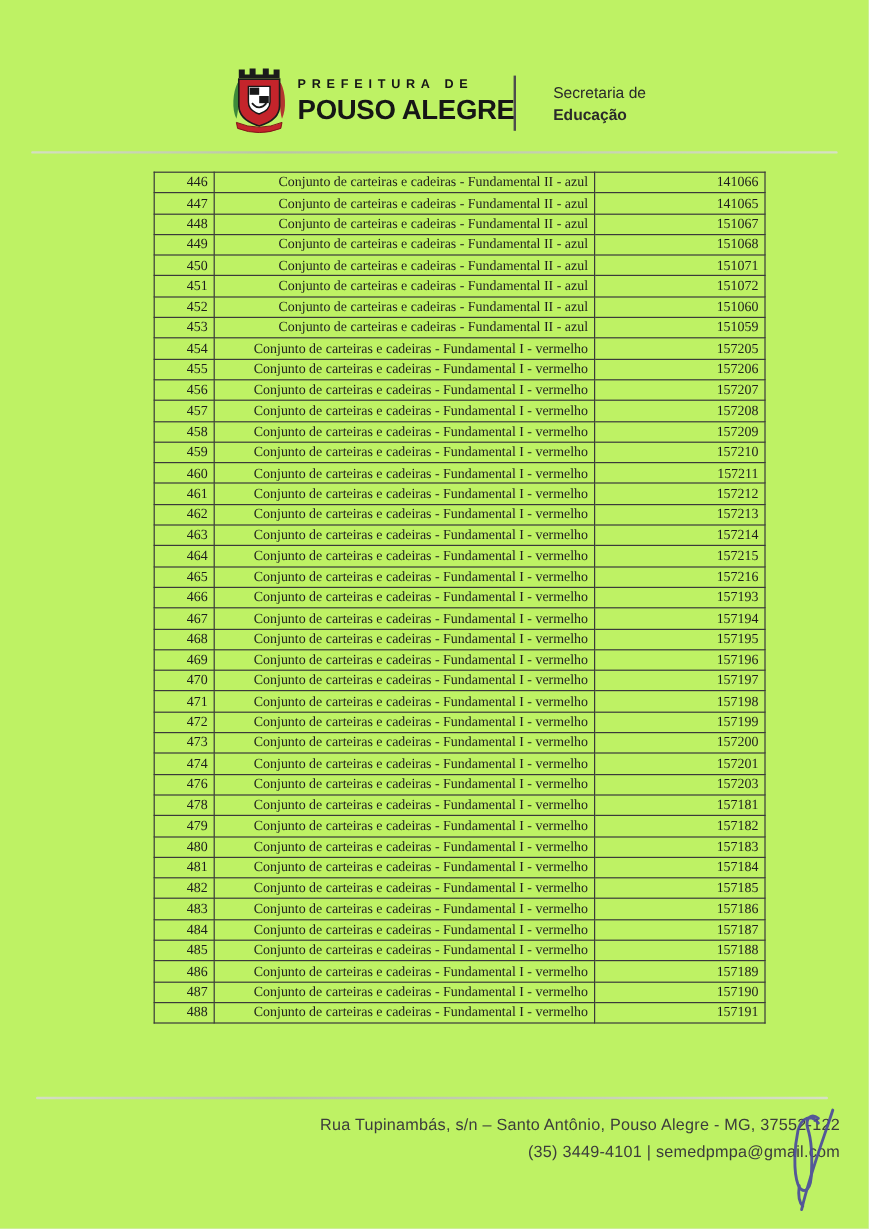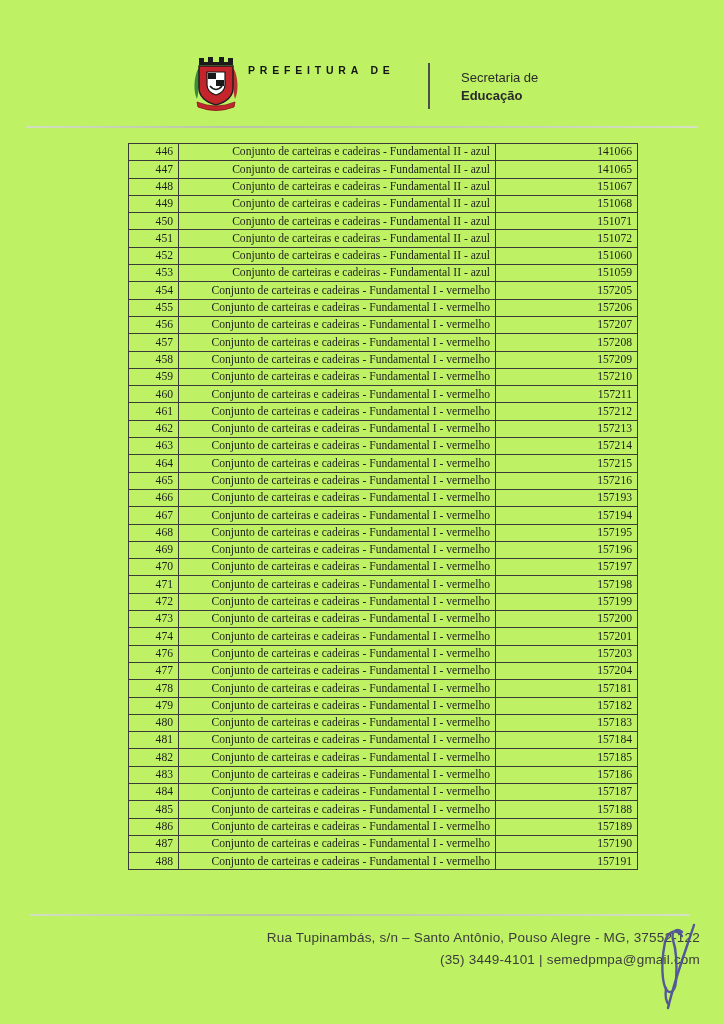--- a/index.html
+++ b/index.html
@@ -62,20 +62,21 @@
     <path d="M14 17 H32 V30 Q32 37 23 40 Q14 37 14 30 Z" fill="#ffffff" stroke="#161616" stroke-width="1.2"></path>
     <rect x="15" y="18" width="8" height="6" fill="#191919"></rect>
     <rect x="23" y="25" width="8" height="6" fill="#191919"></rect>
     <path d="M17 31 Q23 38 29 31" fill="none" stroke="#191919" stroke-width="1.6"></path>
 
     <path d="M4 47 Q23 55 42 47 L41 52 Q23 59 5 52 Z" fill="#c4242b" stroke="#7e1216" stroke-width="0.8"></path>
   </svg>
 
   <div class="brand">
     <div class="brand-top">PREFEITURA DE</div>
+    <div class="brand-name">POUSO ALEGRE</div>
   </div>
 
   <div class="hdr-divider"></div>
 
   <div class="dept">
     <div>Secretaria de</div>
     <div class="dept-bold">Educação</div>
   </div>
 
   <div class="scan-line one"></div>
@@ -231,25 +232,20 @@
           <td class="c-num">474</td>
           <td class="c-desc">Conjunto de carteiras e cadeiras - Fundamental I - vermelho</td>
           <td class="c-code">157201</td>
         </tr>
         <tr>
           <td class="c-num">476</td>
           <td class="c-desc">Conjunto de carteiras e cadeiras - Fundamental I - vermelho</td>
           <td class="c-code">157203</td>
         </tr>
         <tr>
-          <td class="c-num">477</td>
-          <td class="c-desc">Conjunto de carteiras e cadeiras - Fundamental I - vermelho</td>
-          <td class="c-code">157204</td>
-        </tr>
-        <tr>
           <td class="c-num">478</td>
           <td class="c-desc">Conjunto de carteiras e cadeiras - Fundamental I - vermelho</td>
           <td class="c-code">157181</td>
         </tr>
         <tr>
           <td class="c-num">479</td>
           <td class="c-desc">Conjunto de carteiras e cadeiras - Fundamental I - vermelho</td>
           <td class="c-code">157182</td>
         </tr>
         <tr>

